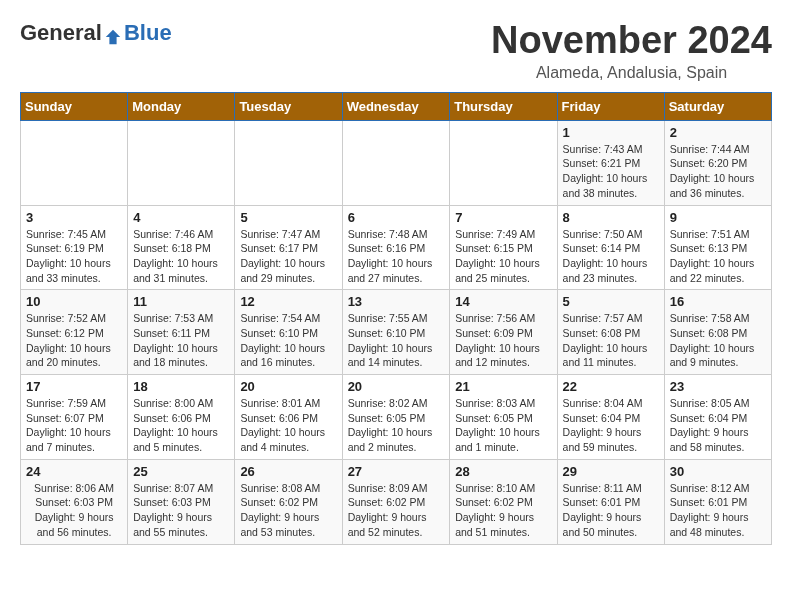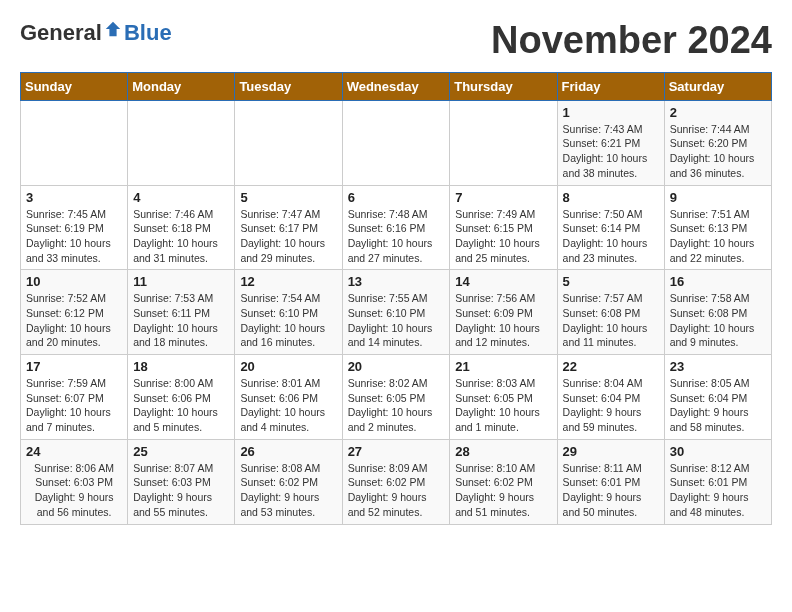--- a/index.html
+++ b/index.html
@@ -16,21 +16,21 @@
       justify-content: space-between;
       margin-bottom: 10px;
     }
     .logo {
       display: flex;
       flex-direction: column;
       align-items: flex-start;
     }
     .logo-text {
       display: flex;
-      align-items: flex-start;
+      align-items: flex-end;
       font-size: 22px;
       font-weight: bold;
     }
     .logo-general {
       color: #333;
     }
     .logo-blue {
       color: #2a6db5;
     }
     .logo-icon {
@@ -101,20 +101,21 @@
     <div class="logo-text">
       <span class="logo-general">General</span>
       <svg class="logo-icon" viewBox="0 0 20 20">
         <polygon points="10,2 18,10 14,10 14,18 6,18 6,10 2,10" fill="#2a6db5"></polygon>
       </svg>
       <span class="logo-blue">Blue</span>
     </div>
   </div>
   <div class="title-block">
     <div class="month-title">November 2024</div>
+    <div class="subtitle">Alameda, Andalusia, Spain</div>
   </div>
 </div>
 
 <table class="calendar">
   <thead>
     <tr>
     <th>Sunday</th>
         <th>Monday</th>
         <th>Tuesday</th>
         <th>Wednesday</th>

